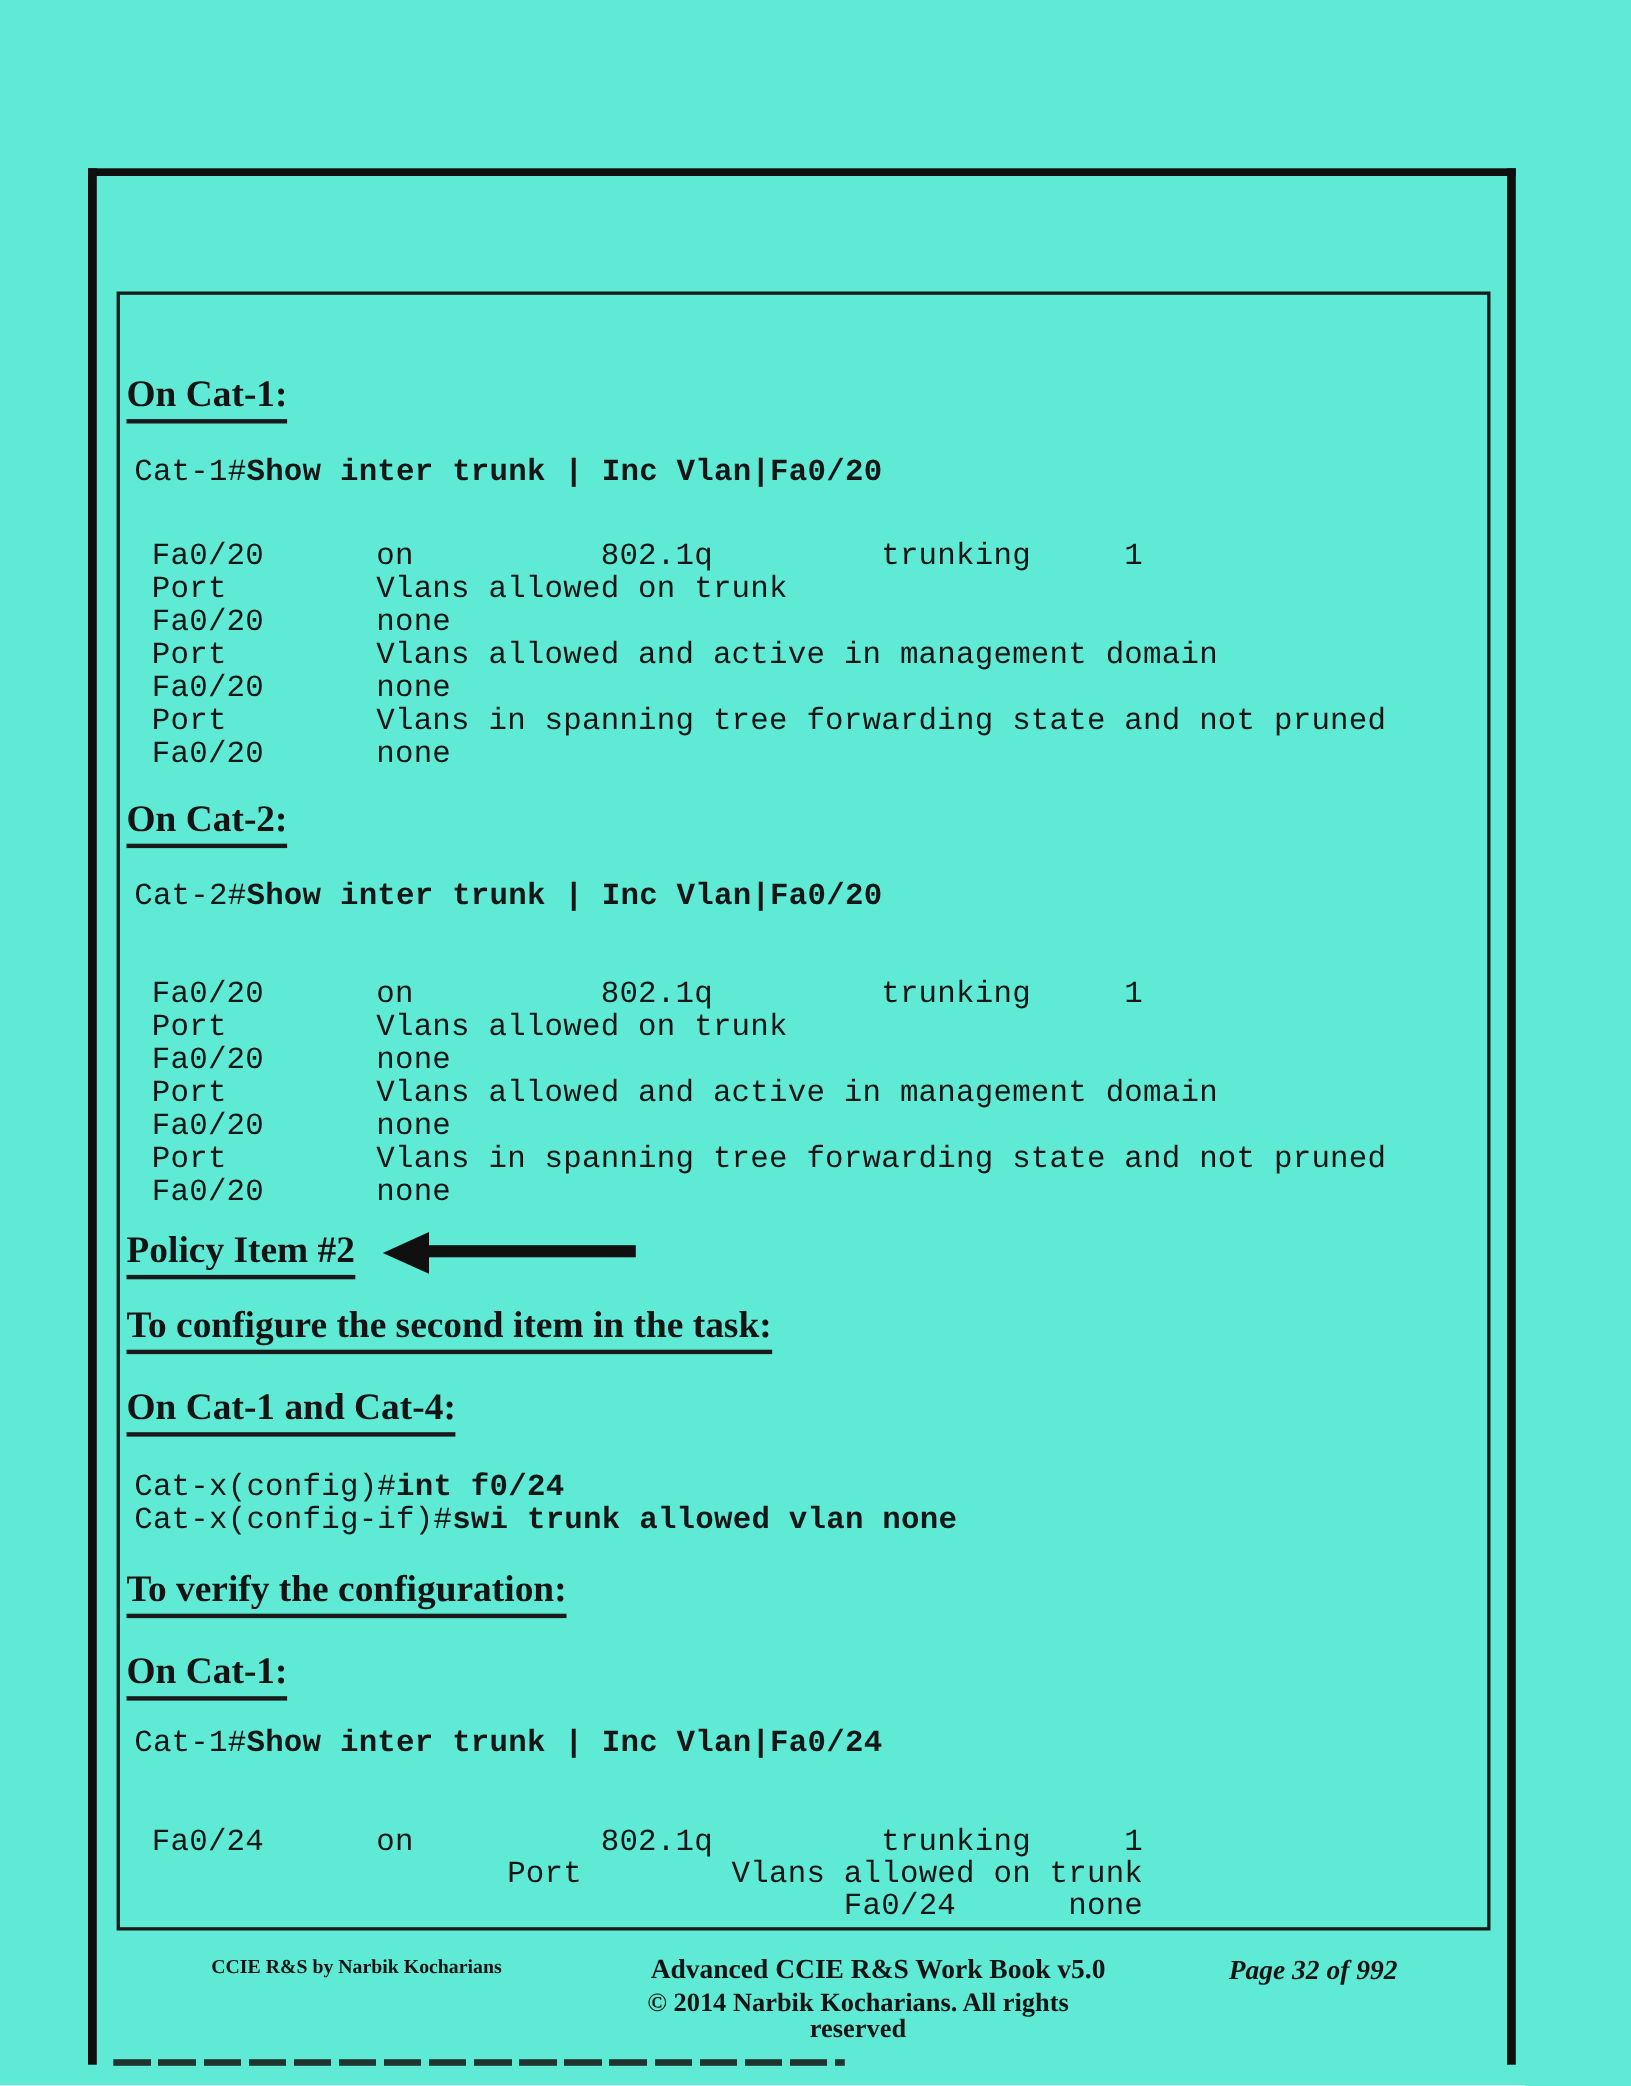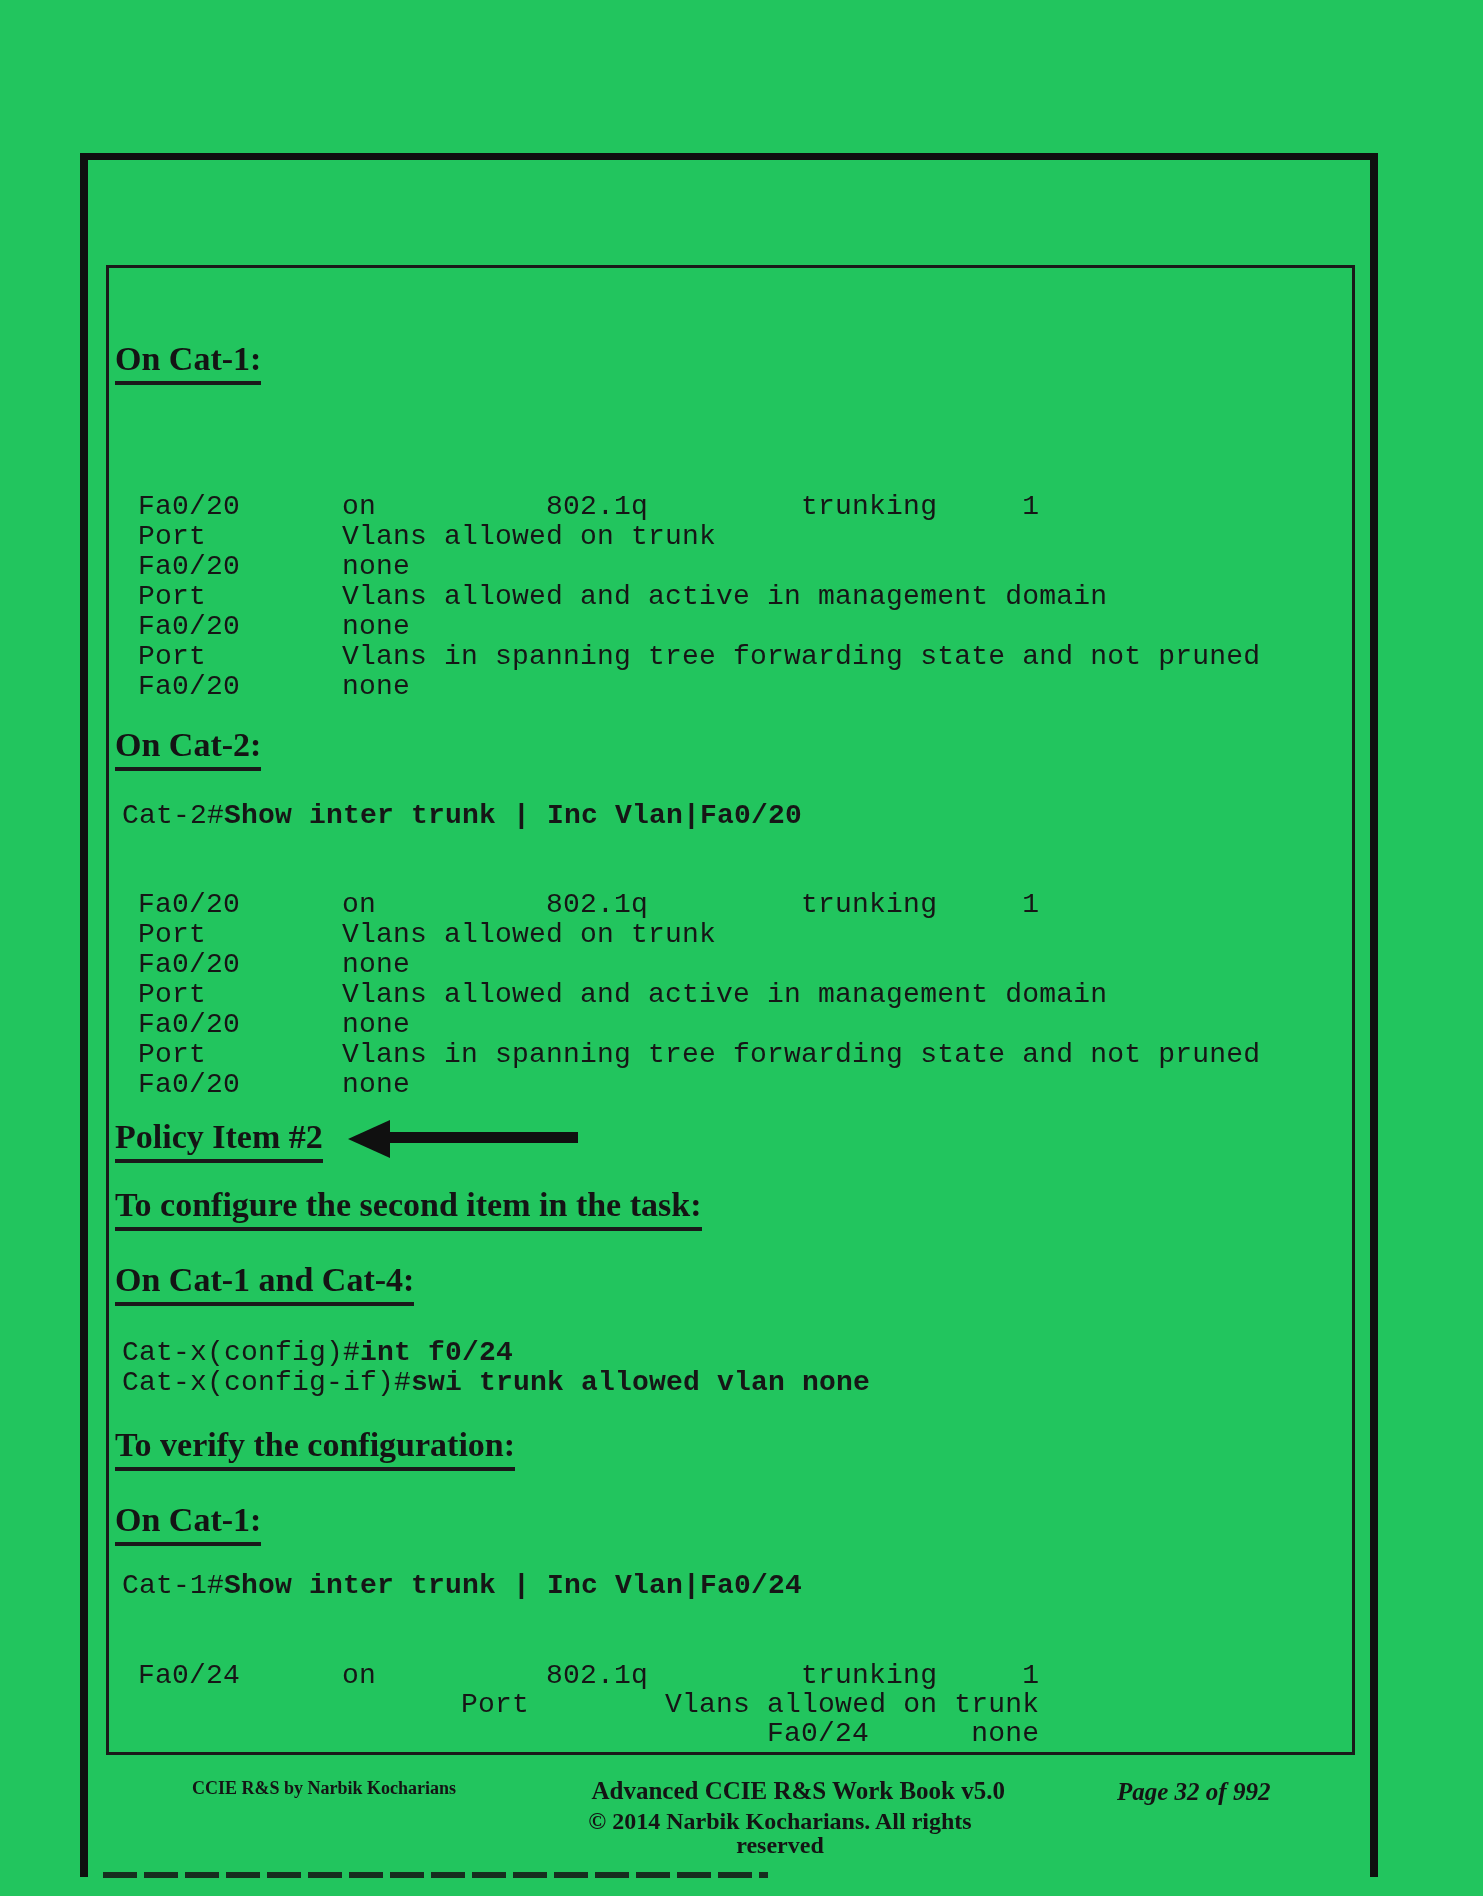--- a/index.html
+++ b/index.html
@@ -1,20 +1,20 @@
 <!DOCTYPE html>
 <html><head>
 <meta charset="utf-8">
 <style>
   html, body { margin: 0; padding: 0; background: #ffffff; }
   .page {
     position: relative;
     width: 1483px;
     height: 1896px;
-    background: #22c55e;
+    background: #5eead4;
     color: #141414;
     overflow: hidden;
   }
   
   .outer-frame {
     position: absolute;
     left: 80px; top: 153px;
     width: 1298px; height: 1724px;
     box-sizing: border-box;
     border-top: 7px solid #0f0f0f;
@@ -135,20 +135,21 @@
 <body>
 
 <div class="page">
 
   <div class="outer-frame"></div>
   <div class="inner-frame"></div>
   <div class="bottom-dashes"></div>
 
   <div class="h" id="h-on-cat1">On Cat-1:</div>
 
+  <div class="cmd" id="cmd-cat1-show"><span>Cat-1#</span><b>Show inter trunk | Inc Vlan|Fa0/20</b></div>
 
   <pre class="console" id="out-cat1-fa020">Fa0/20      on          802.1q         trunking     1
 Port        Vlans allowed on trunk
 Fa0/20      none
 Port        Vlans allowed and active in management domain
 Fa0/20      none
 Port        Vlans in spanning tree forwarding state and not pruned
 Fa0/20      none</pre>
 
   <div class="h" id="h-on-cat2">On Cat-2:</div>

